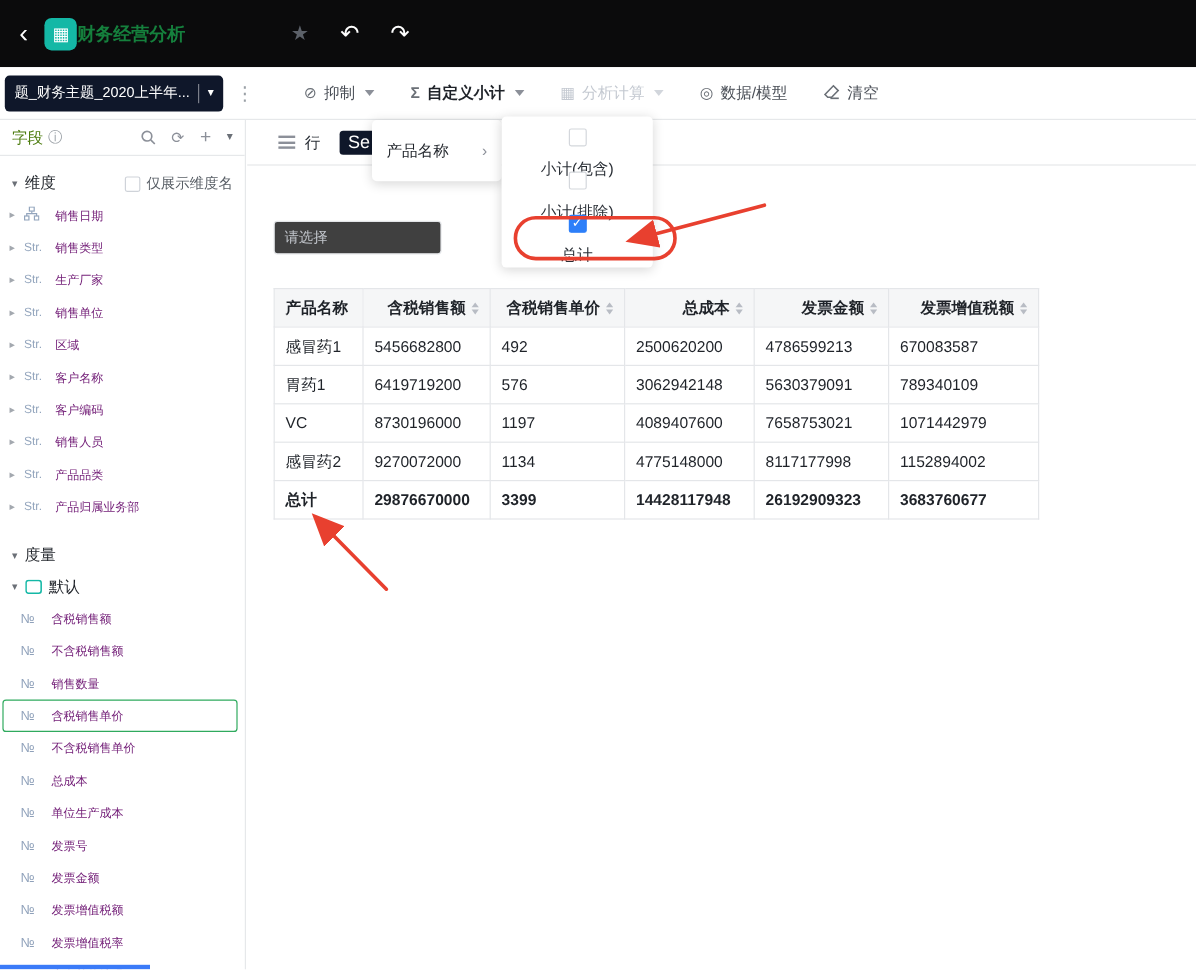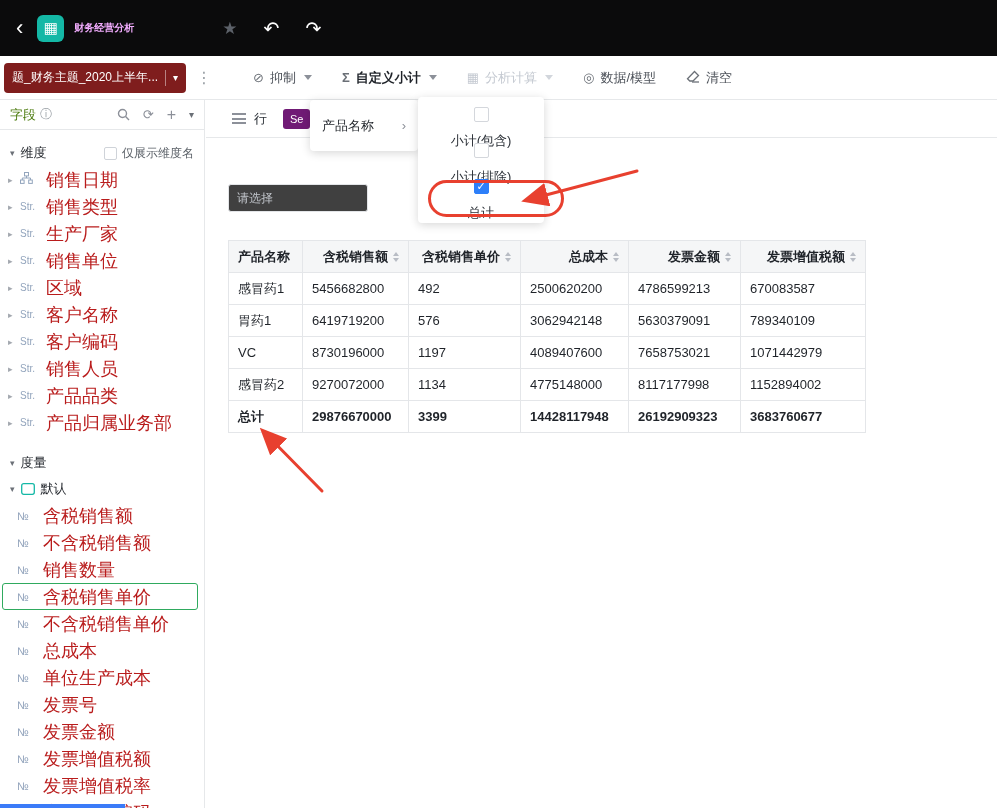--- a/index.html
+++ b/index.html
@@ -8,27 +8,27 @@
     position:relative; overflow:hidden; background:#fff;
     font-family:"Liberation Sans","DejaVu Sans",sans-serif;
     color:#1f2329; font-size:13px;
   }
   
   .topbar { position:absolute; left:0; top:0; width:997px; height:56px;
     background:#0b0b0c; display:flex; align-items:center; }
   .tb-back { color:#fff; font-size:22px; margin:0 14px 0 16px; cursor:pointer; }
   .tb-appicon { width:27px; height:27px; border-radius:6px; background:#14b8a6;
     display:flex; align-items:center; justify-content:center; color:#fff; font-size:15px; }
-  .tb-title { color:#f0abfc; font-weight:bold; font-size:10px; margin-left:10px; }
+  .tb-title { color:#15803d; font-weight:bold; font-size:15px; }
   .tb-star { color:#5c6169; font-size:17px; margin-left:88px; }
   .tb-undo,.tb-redo { color:#fff; font-size:19px; margin-left:26px; }
   
   .toolbar { position:absolute; left:0; top:56px; width:997px; height:44px;
     background:#fff; border-bottom:1px solid #e6e8ea; display:flex; align-items:center; }
-  .subject-dd { margin-left:4px; height:30px; background:#7f1d1d; border-radius:4px;
+  .subject-dd { margin-left:4px; height:30px; background:#0f172a; border-radius:4px;
     display:flex; align-items:center; color:#fff; font-size:12px; padding:0 8px; max-width:188px; }
   .subject-dd .txt { max-width:148px; white-space:nowrap; overflow:hidden; text-overflow:ellipsis; }
   .subject-dd .sep { width:1px; height:16px; background:rgba(255,255,255,.45); margin:0 7px; }
   .kebab { color:#9aa0a6; font-size:16px; margin-left:10px; letter-spacing:1px; }
   .tools { display:flex; align-items:center; margin-left:40px; gap:30px; }
   .tool { display:flex; align-items:center; gap:6px; color:#4a4f57; font-size:13px; cursor:pointer; }
   .tool .ic { color:#6b7077; font-size:13px; }
   .tool.active { color:#1f2329; font-weight:bold; }
   .tool.disabled, .tool.disabled .ic { color:#c4c9d1; }
   .car { width:0; height:0; border-left:4px solid transparent; border-right:4px solid transparent;
@@ -48,38 +48,38 @@
   .sec-head { height:26px; display:flex; align-items:center; padding:0 10px; margin-top:10px; }
   .sec-head .cv { font-size:9px; color:#6b7077; margin-right:6px; }
   .sec-head .lbl { font-size:13px; color:#1f2329; }
   .dims-cb { margin-left:auto; display:flex; align-items:center; gap:5px; }
   .dims-cb .box { width:13px; height:13px; border:1px solid #cfd3d9; border-radius:2px; background:#fff; }
   .dims-cb .txt { font-size:12px; color:#595f66; }
   .d-item, .m-item { height:27px; display:flex; align-items:center; padding:0 8px; cursor:pointer; }
   .d-item .exp { font-size:9px; color:#a3a8af; width:12px; }
   .d-type { font-size:10px; color:#93a5bd; width:26px; }
   .hier-ic { width:26px; color:#93a5bd; }
-  .d-item .lbl, .m-item .lbl { font-size:18px; color:#b91c1c; }
+  .d-item .lbl, .m-item .lbl { font-size:10px; color:#701a75; }
   .m-head { height:26px; display:flex; align-items:center; padding:0 10px; margin-top:14px; }
   .grp-row { height:26px; display:flex; align-items:center; padding:0 10px; }
   .grp-row .cv { font-size:9px; color:#6b7077; margin-right:6px; }
   .grp-row svg { margin-right:6px; }
   .m-item { padding-left:14px; margin:0 6px 0 2px; border:1px solid transparent; }
   .m-ic { font-size:11px; color:#8fa1ba; width:26px; }
   .m-item.sel { border:1px solid #2faa5e; border-radius:3px; }
   .hthumb { position:absolute; left:0; bottom:0; width:125px; height:4px; background:#3b7bf8; }
   
   .main { position:absolute; left:206px; top:100px; width:791px; height:708px; background:#fff; }
   .shelf { position:absolute; left:0; top:0; width:791px; height:38px;
     border-bottom:1px solid #e6e8ea; display:flex; align-items:center; padding-left:26px; }
   .rows-ic { width:14px; height:11px; border-top:2px solid #8c9099; border-bottom:2px solid #8c9099;
     position:relative; margin-right:8px; }
   .rows-ic::after { content:""; position:absolute; left:0; right:0; top:3px; height:2px; background:#8c9099; }
   .shelf .lbl { font-size:13px; color:#2a2f36; margin-right:16px; }
-  .chip { height:20px; background:#701a75; border-radius:3px; color:#fff; font-size:11px;
+  .chip { height:20px; background:#0f172a; border-radius:3px; color:#fff; font-size:15px;
     display:flex; align-items:center; padding:0 7px; }
   .filter-label { position:absolute; left:22px; top:62px; font-size:13px; color:#0c4a6e;margin-top:24px; }
   .filter-input { position:absolute; left:22px; top:84px; width:140px; height:28px;
     background:#404040; border:1px solid #e3e5e8; border-radius:3px; padding:0 8px;
     font-size:12px; color:#8c9099; font-family:inherit; }
   .filter-input::placeholder { color:#c0c4ca; }
   
   table.data { position:absolute; left:22px; top:140px; border-collapse:collapse; table-layout:fixed; }
   table.data th, table.data td { border:1px solid #e4e6e9; height:32px; padding:0 9px;
     font-size:13px; color:#1f2329; white-space:nowrap; overflow:hidden; }

